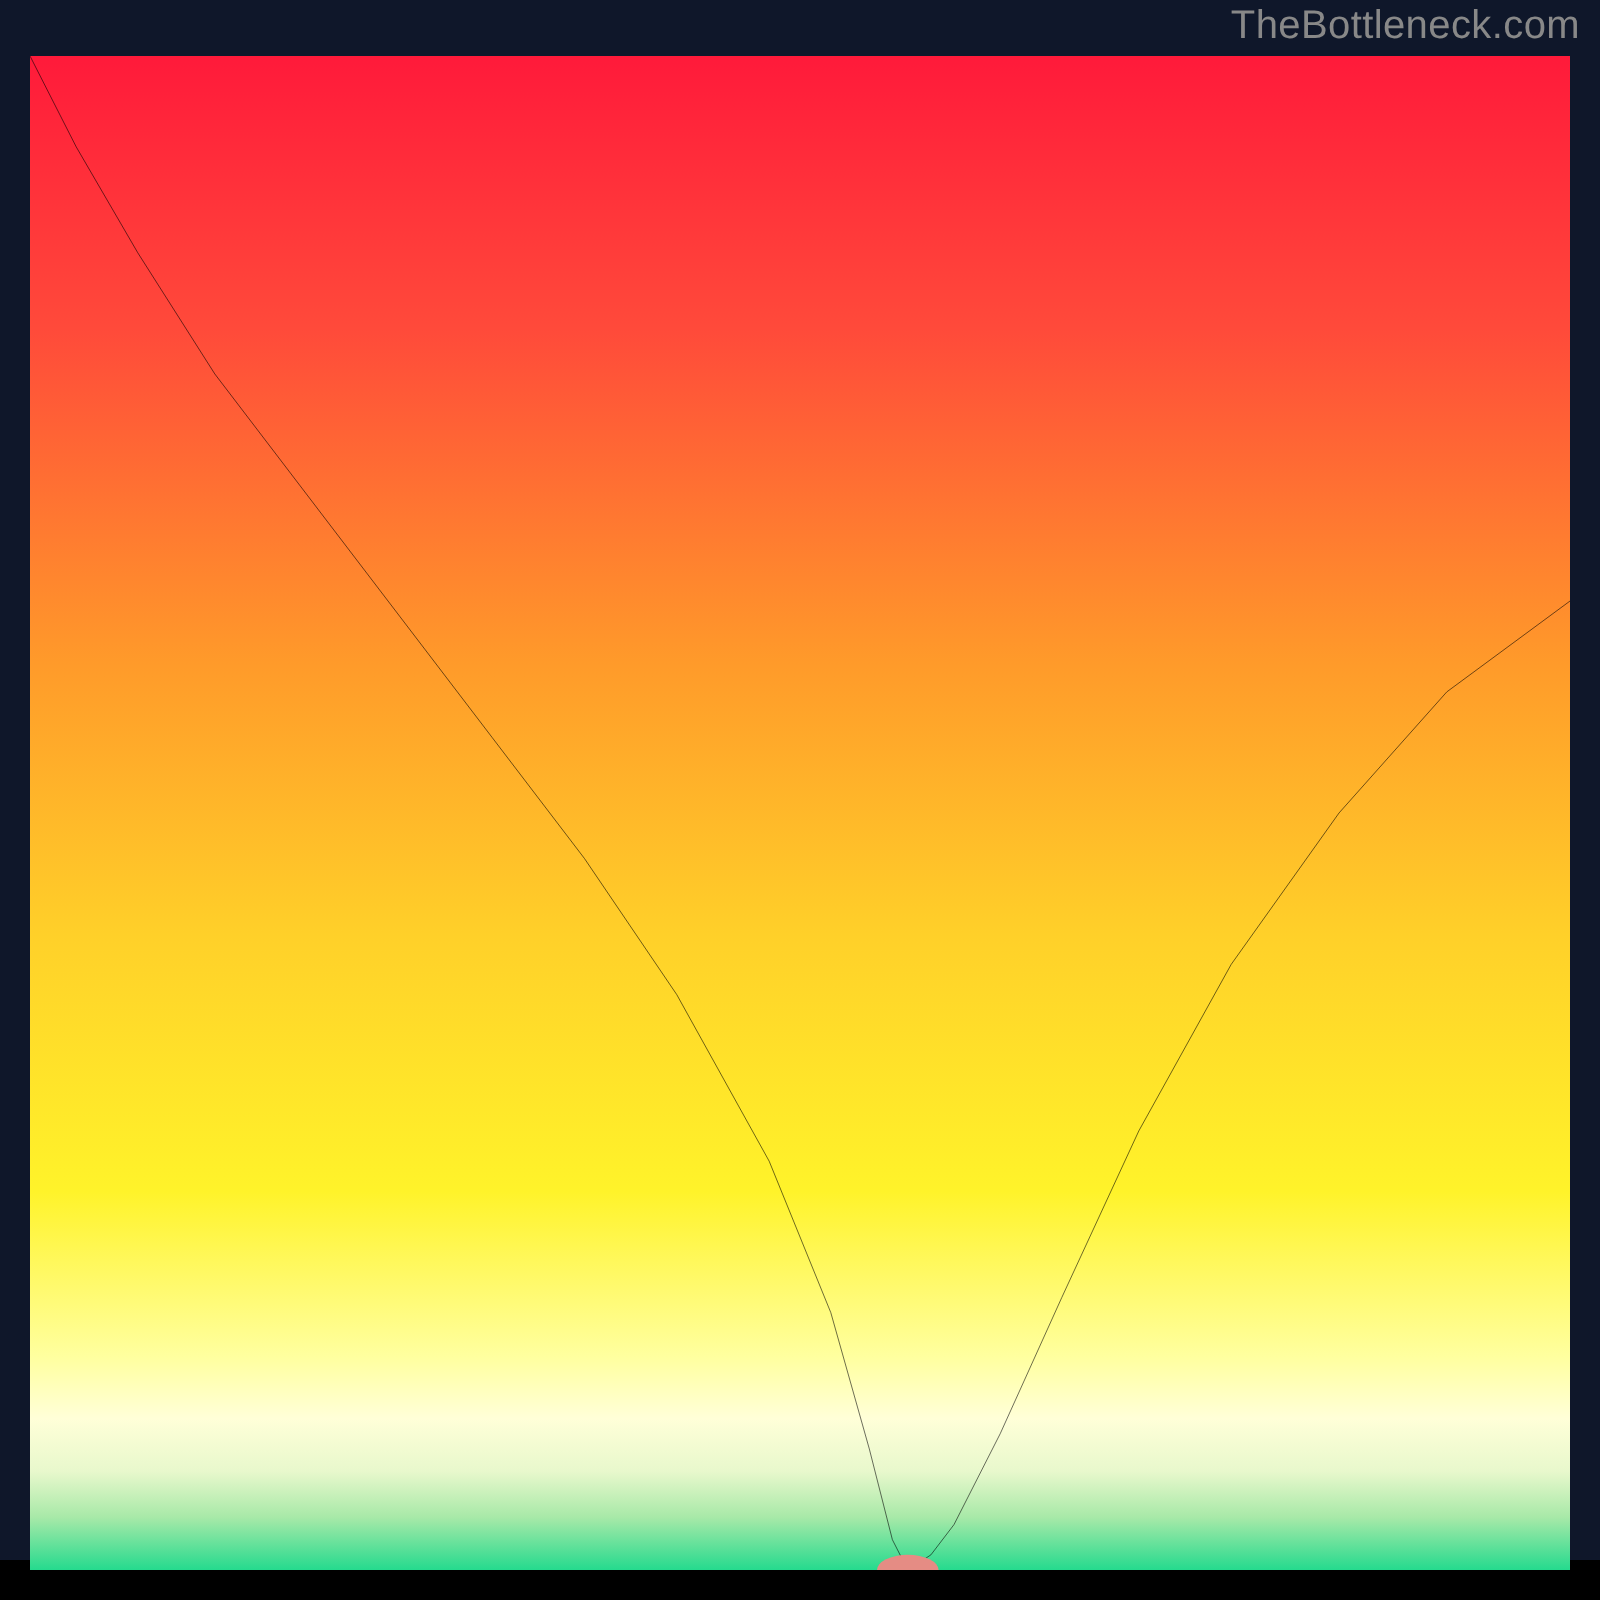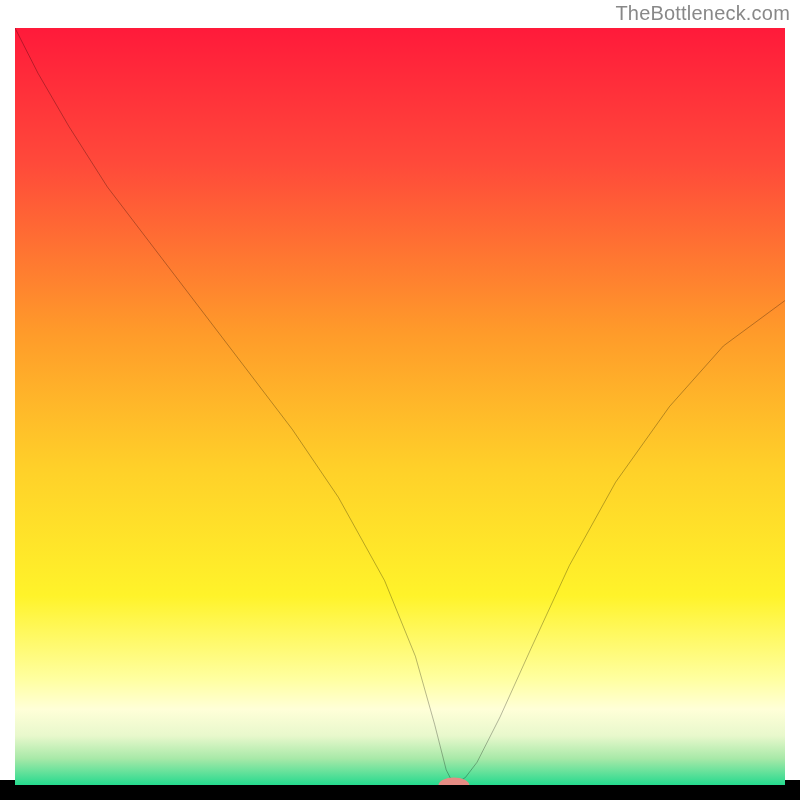--- a/index.html
+++ b/index.html
@@ -7,21 +7,21 @@
     padding: 0;
     width: 800px;
     height: 800px;
     background: #000;
     overflow: hidden;
   }
   .frame {
     position: relative;
     width: 800px;
     height: 780px;
-    background: #ffffff;
+    background: #0f172a;
   }
   .watermark {
     position: absolute;
     top: 2px;
     right: 10px;
     color: #888;
     font-family: Arial, Helvetica, sans-serif;
     font-size: 20px;
     letter-spacing: 0.2px;
     z-index: 5;

